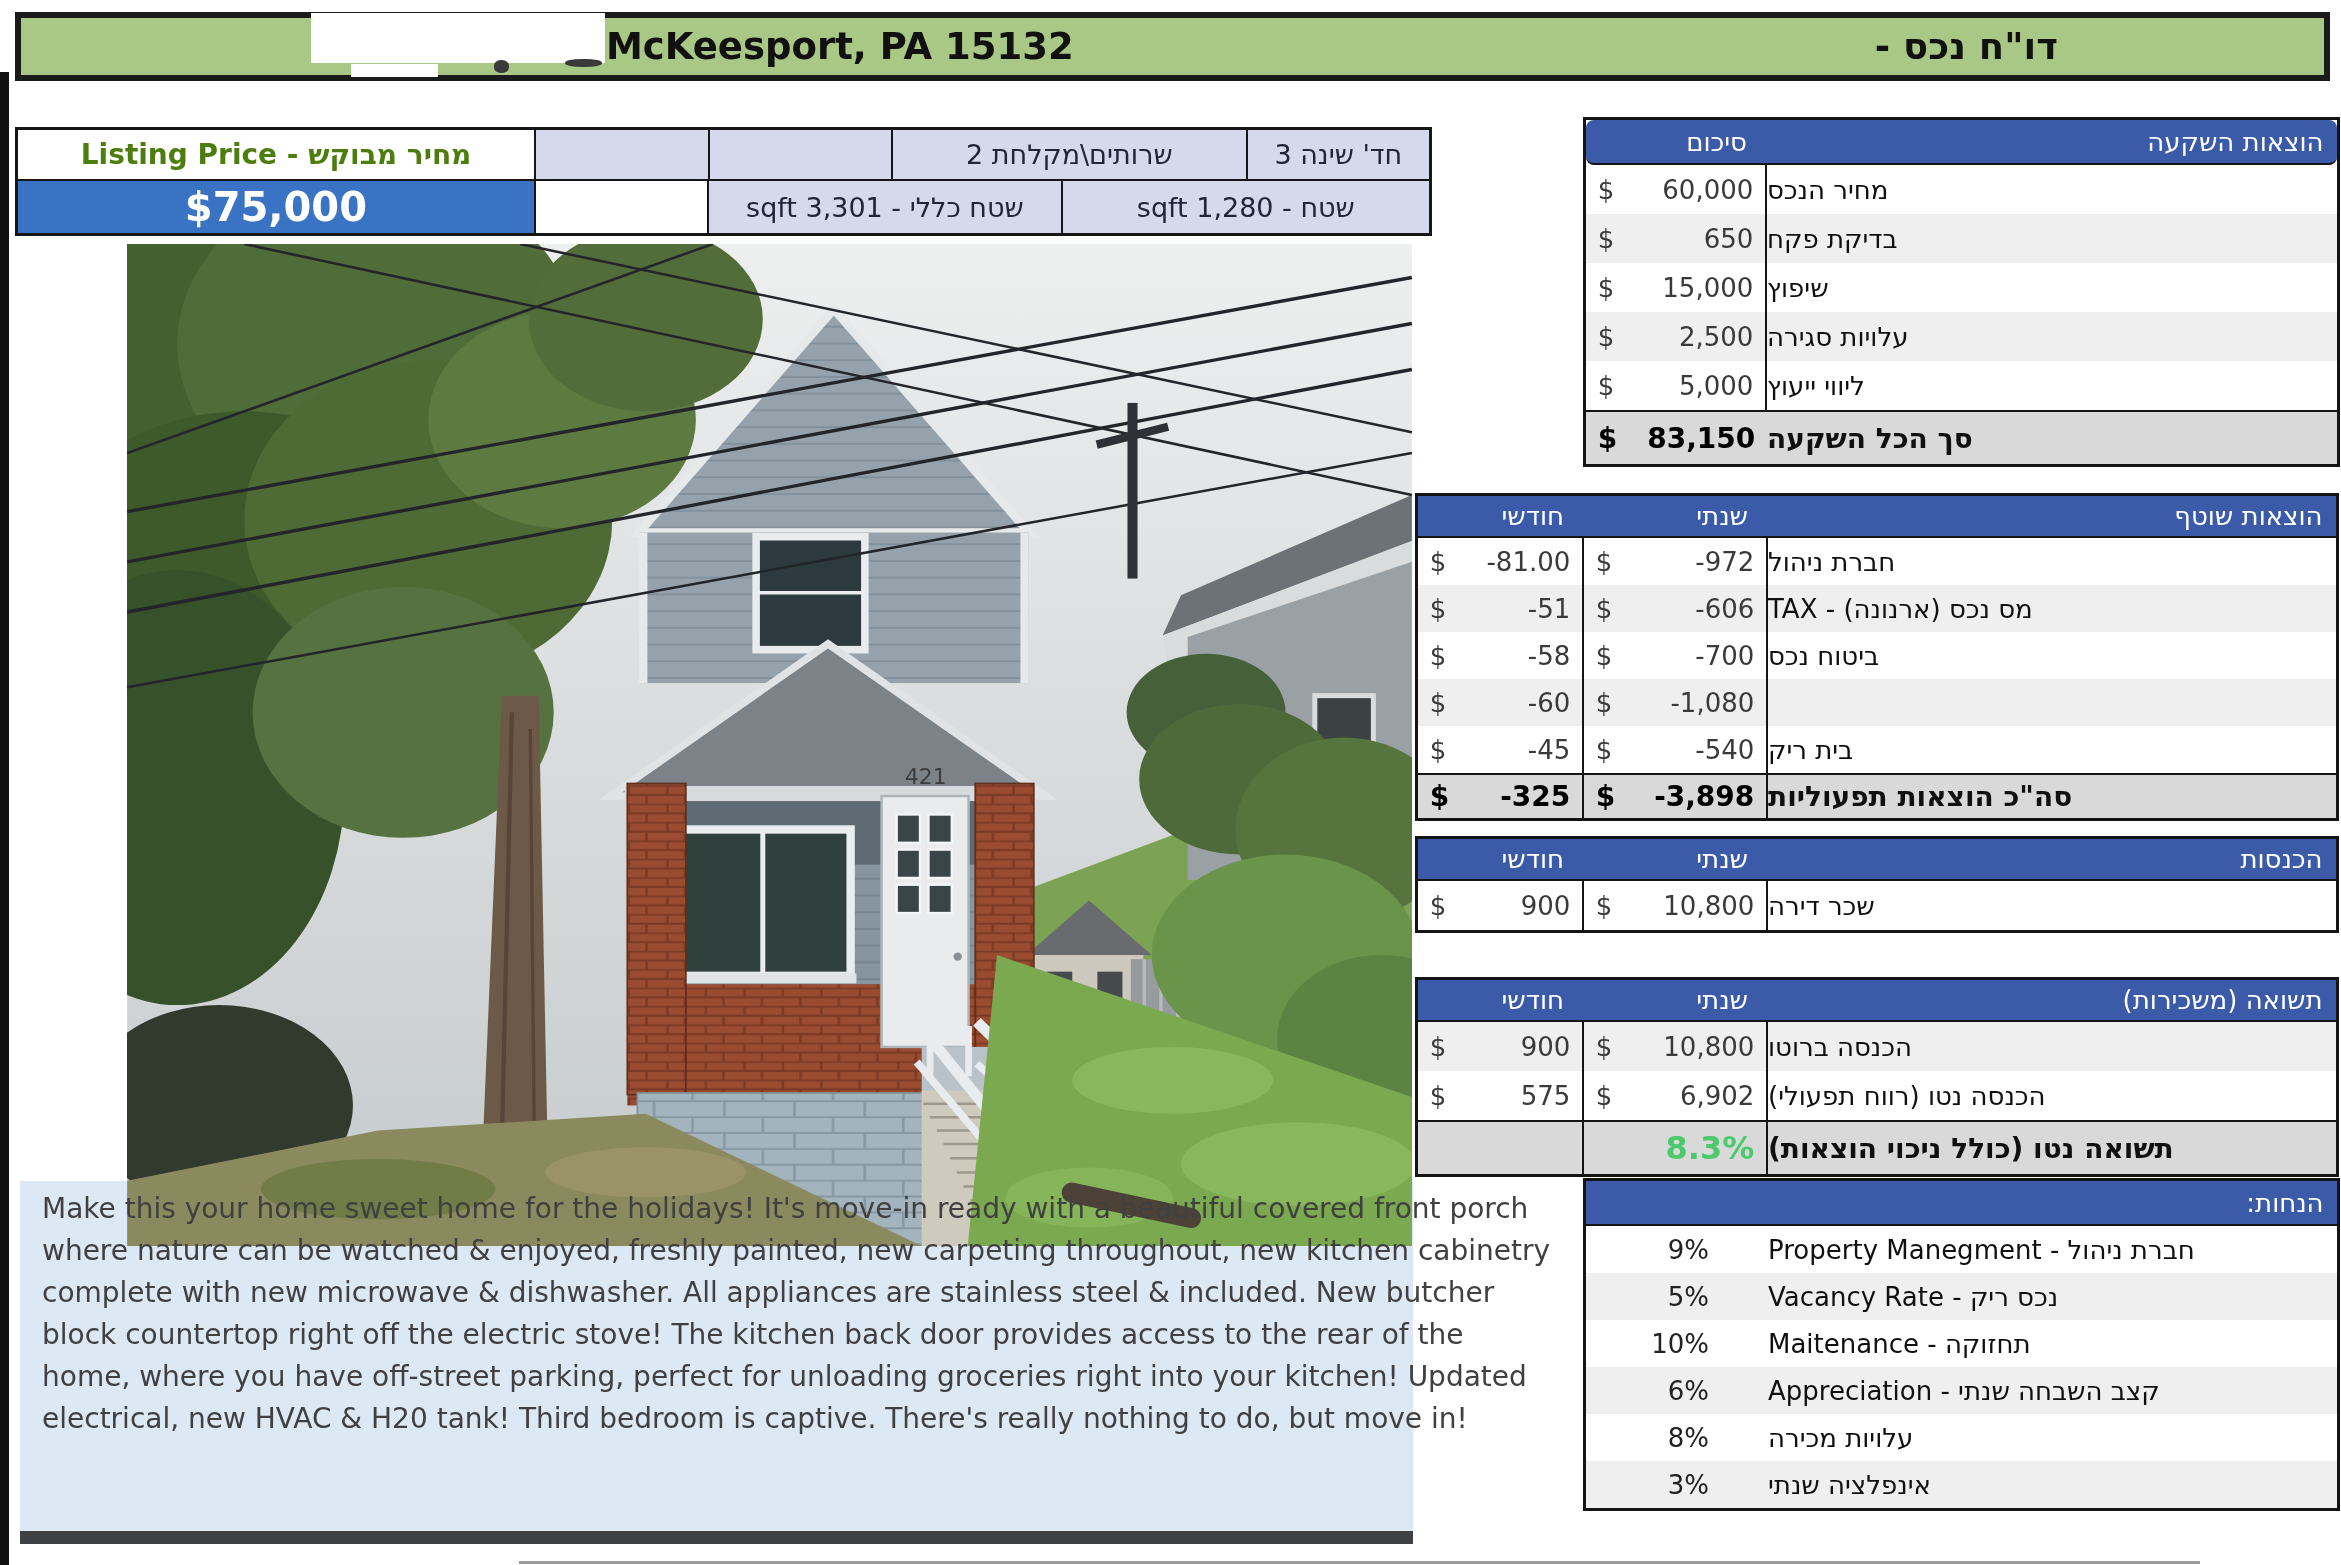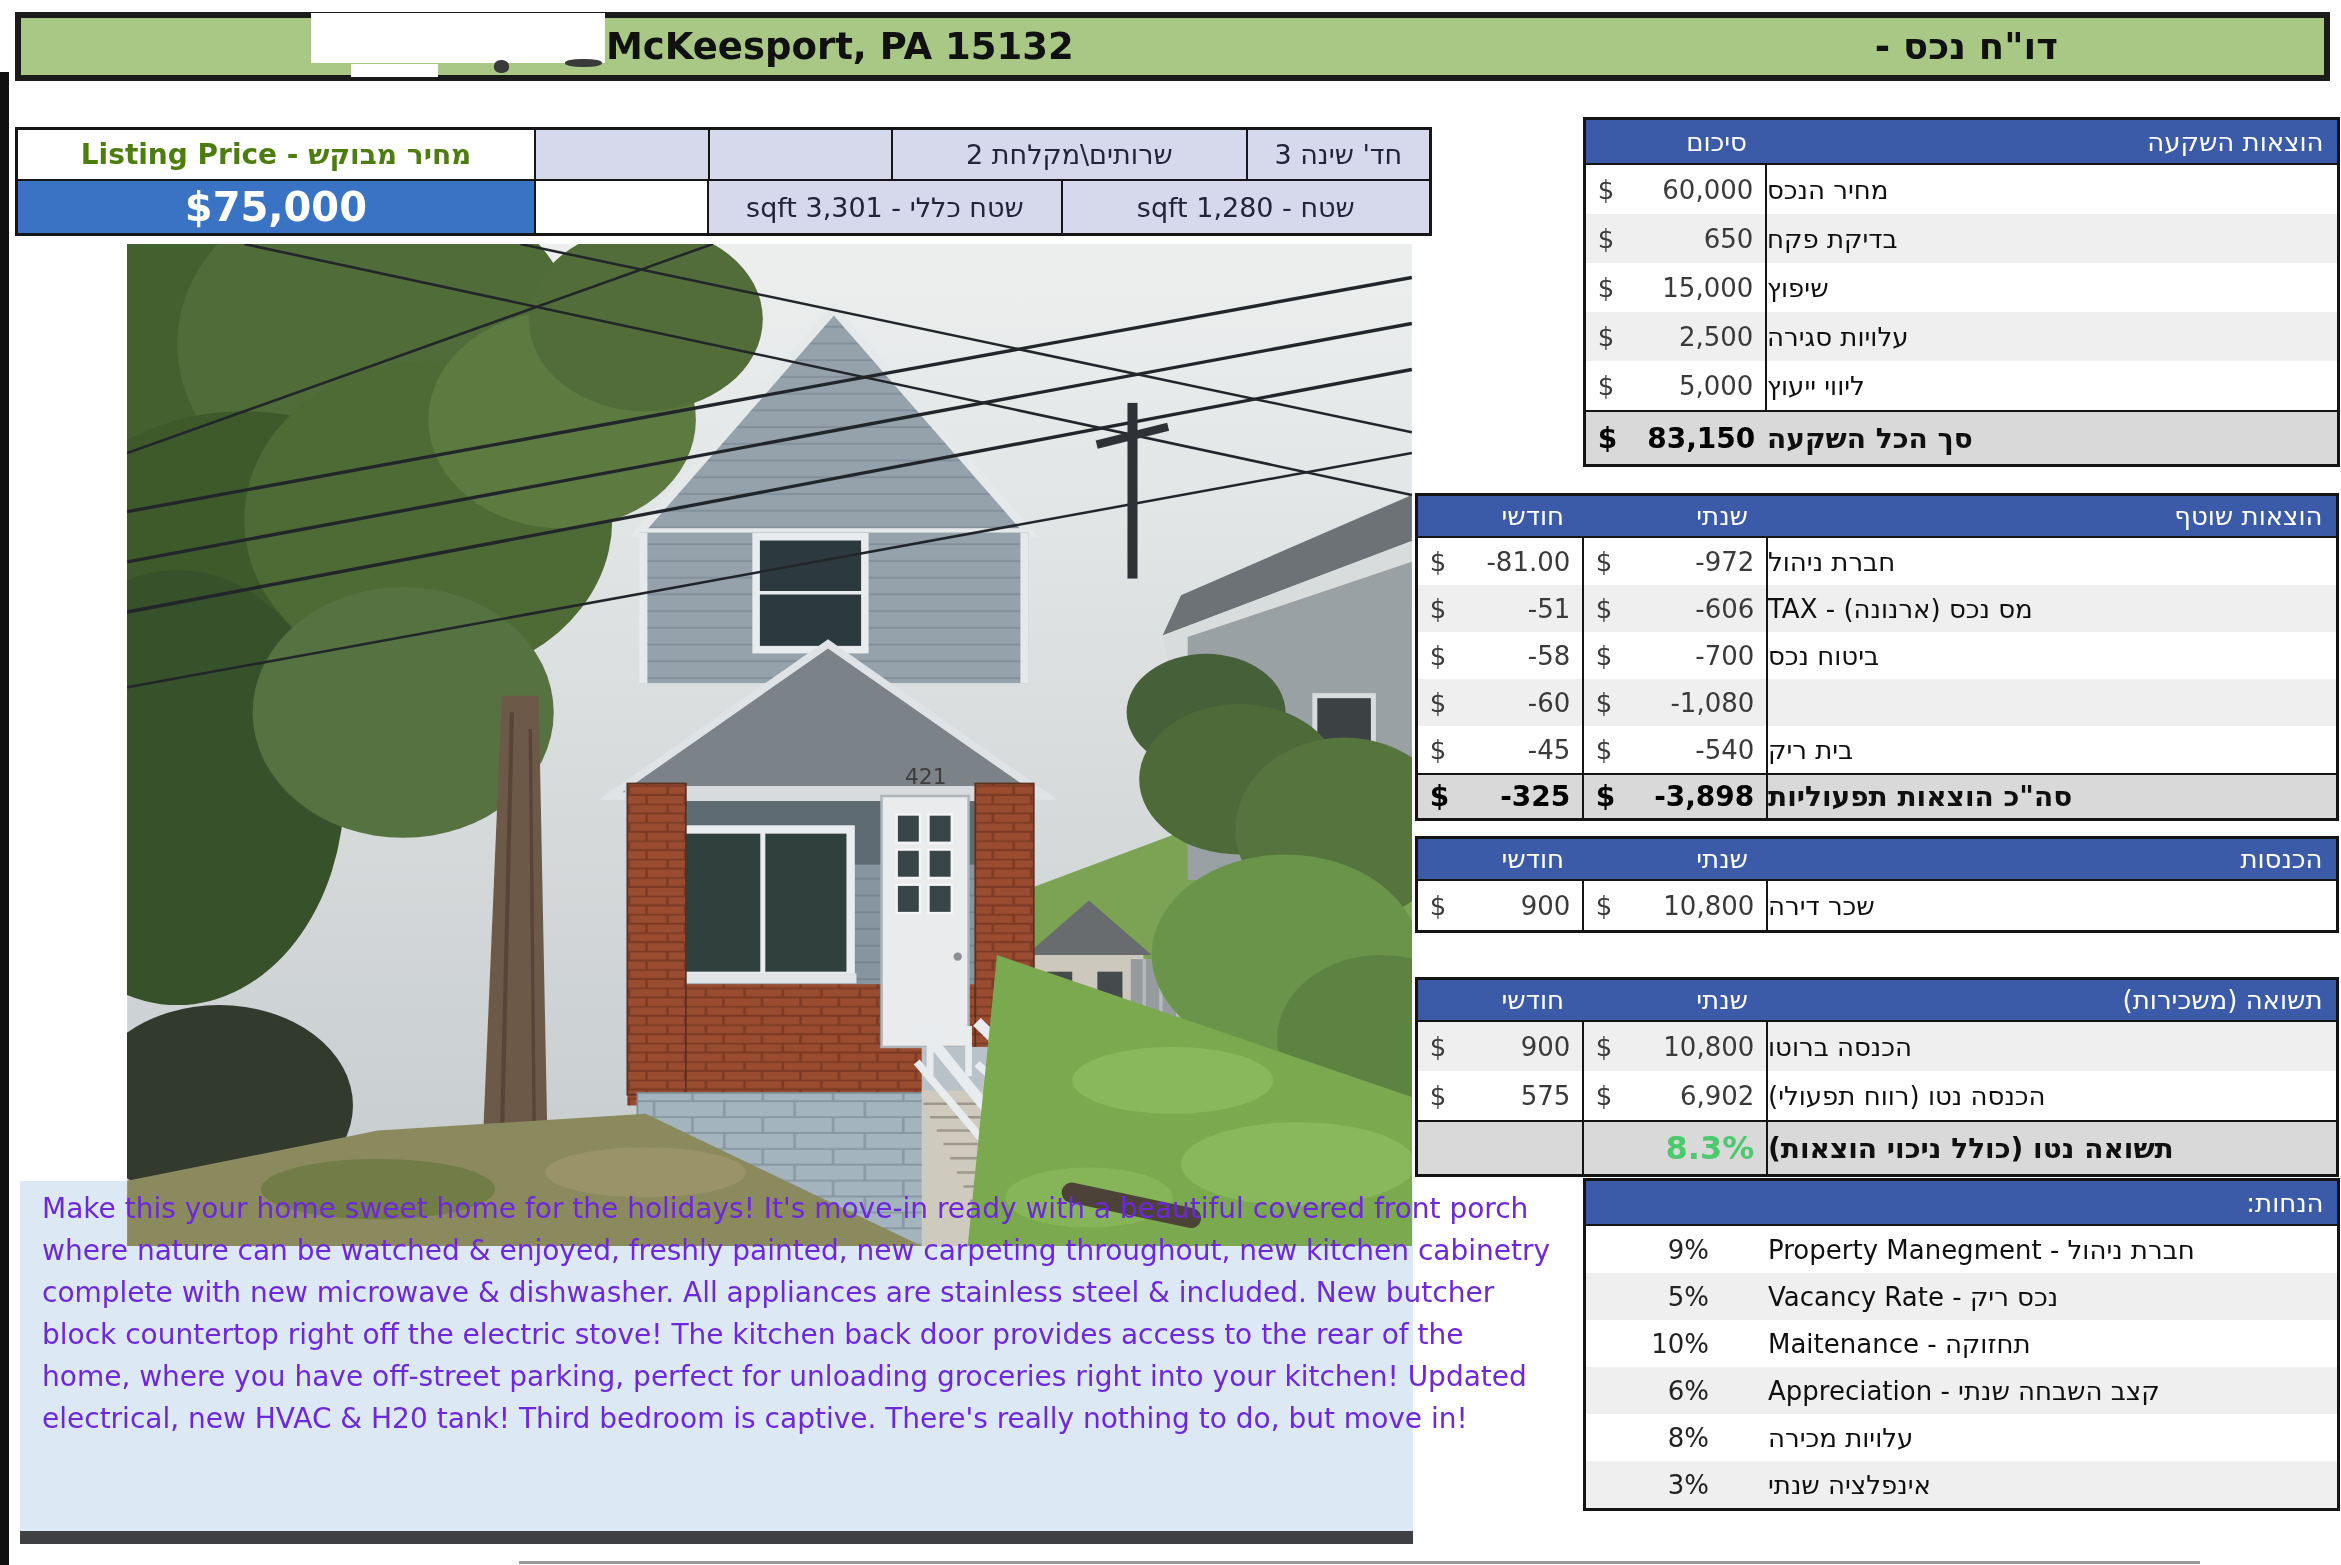--- a/index.html
+++ b/index.html
@@ -48,21 +48,21 @@
   .w216{width:181px;}.w198{width:166px;}.w220{width:184px;}.w218{width:182px;border-right:none;}
   .h58{height:49px;}.h56{height:47px;}.h62{height:52px;}
   .pct{box-sizing:border-box;display:flex;align-items:center;justify-content:flex-end;
        padding-right:59px;font-size:26px;color:#222;}
   .green-val{color:#4cc96d;font-weight:bold;font-size:32px;}
   
   .photo{left:127px;top:244px;width:1285px;height:1159px;z-index:1;overflow:hidden;}
   .desc-bg{left:20px;top:1181px;width:1393px;height:363px;background:#dce8f4;
            border-bottom:13.4px solid #3f4044;z-index:0;}
   .desc-text{left:20px;top:1183px;width:1563px;z-index:2;padding:5px 23.4px 0 22px;
-             font-size:28px;line-height:42px;color:#6d28d9;}
+             font-size:28px;line-height:42px;color:#404040;}
 </style>
 </head>
 <body>
 
 <div class="page">
 
   <div class="abs left-strip"></div>
   <div class="abs bottom-line"></div>
 
   <div class="abs green-bar">
@@ -244,21 +244,21 @@
       <line x1="0" y1="530" x2="1536" y2="250" stroke="#22262a" stroke-width="3"></line>
       <line x1="0" y1="250" x2="700" y2="0" stroke="#22262a" stroke-width="3"></line>
       <rect x="1196" y="190" width="12" height="210" fill="#2e3236"></rect>
       <rect x="1158" y="235" width="88" height="10" fill="#2e3236" transform="rotate(-14 1158 235)"></rect>
     </svg>
   </div>
 
   <div class="abs desc-text">Make this your home sweet home for the holidays!  It's move-in ready with a beautiful covered front porch where nature can be watched &amp; enjoyed, freshly painted, new carpeting throughout, new kitchen cabinetry complete with new microwave &amp; dishwasher.  All appliances are stainless steel &amp; included.   New butcher block countertop right off the electric stove!  The kitchen back door provides access to the rear of the home, where you have off-street parking, perfect for unloading groceries right into your kitchen!  Updated electrical, new HVAC &amp; H20 tank!  Third bedroom is captive.  There's really nothing to do, but move in!</div>
 
   <div class="tbl" style="left:1583px;top:117px;width:751px;">
-    <div class="thead h56" style="height:43px;">
+    <div class="thead h56" style="height:43px;border-radius:8px;">
       <div class="hcol w216">סיכום</div>
       <div class="htitle">הוצאות השקעה</div>
     </div>
     <div class="row h58">
       <div class="money w216">
           <span>$</span>
           <span>60,000</span>
         </div>
       <div class="tlabel">מחיר הנכס</div>
     </div>

